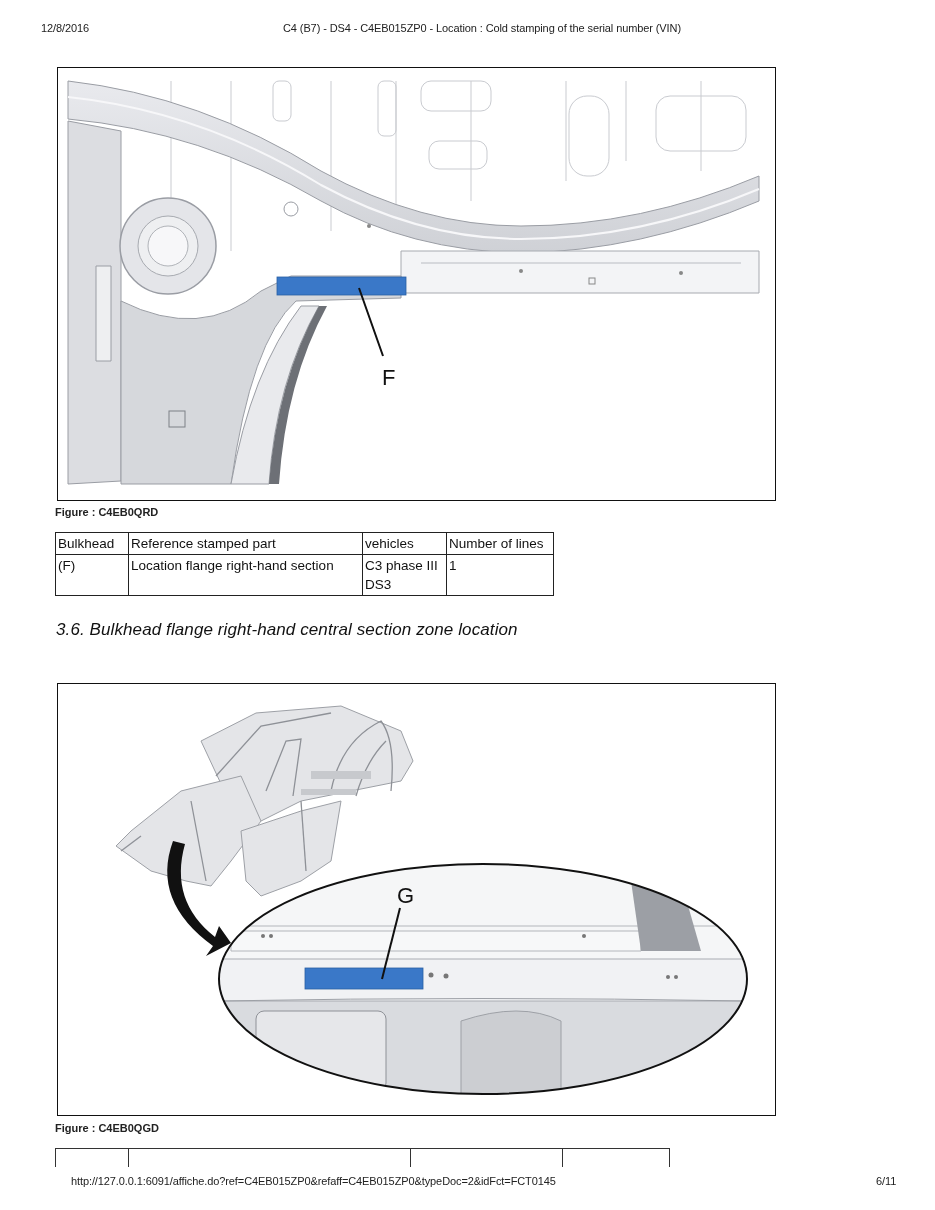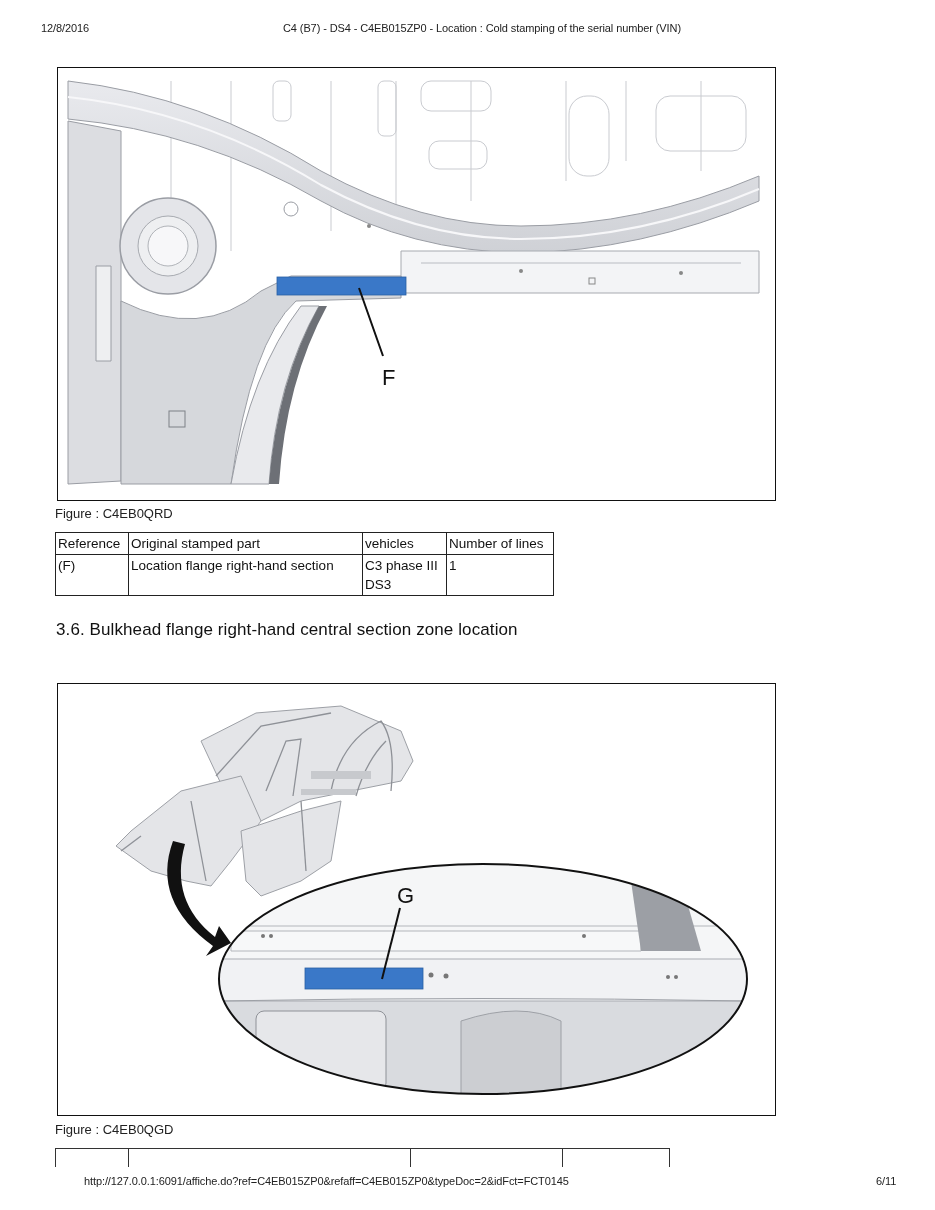--- a/index.html
+++ b/index.html
@@ -7,28 +7,28 @@
     width: 935px; height: 1210px; position: relative; overflow: hidden;
     background: #ffffff; color: #111;
     font-family: "Liberation Sans", sans-serif;
   }
   .abs { position: absolute; }
   .hdr { font-size: 11px; color: #222; top: 22px; letter-spacing: -0.1px; }
   .ftr { font-size: 11px; color: #222; top: 1175px; letter-spacing: -0.1px; }
   .figure-frame {
     position: absolute; border: 1px solid #111; background: #fff; box-sizing: border-box;
   }
-  .caption { font-size: 13px; color: #222; }
+  .caption { font-size: 11px; color: #222; font-weight: bold; }
   table.ref-table {
     position: absolute; border-collapse: collapse; font-size: 13.5px;
   }
   table.ref-table td {
     border: 1px solid #222; padding: 1px 2px; vertical-align: top; line-height: 19px;
   }
-  .section-title { font-size: 17px; color: #111; letter-spacing: 0.1px; }
+  .section-title { font-size: 17px; color: #111; letter-spacing: 0.1px; font-style: italic; }
   svg { display: block; }
   .callout { font-size: 22px; fill: #111; font-family: "Liberation Sans", sans-serif; }
 </style>
 </head>
 <body>
 
 <div class="abs hdr" style="left:41px;">12/8/2016</div>
 <div class="abs hdr" style="left:283px;">C4 (B7) - DS4 - C4EB015ZP0 - Location : Cold stamping of the serial number (VIN)</div>
 
 <div class="figure-frame" style="left:57px; top:67px; width:719px; height:434px;">
@@ -81,22 +81,22 @@
     <rect x="276" y="276" width="129" height="18" fill="#3a78c8" stroke="#2a5fa3" stroke-width="0.8"></rect>
     <line x1="358" y1="287" x2="382" y2="355" stroke="#111" stroke-width="2"></line>
     <text x="381" y="384" class="callout">F</text>
   </svg>
 </div>
 <div class="abs caption" style="left:55px; top:506px;">Figure : C4EB0QRD</div>
 
 <table class="ref-table" style="left:55px; top:532px;">
   <tbody>
       <tr>
-    <td style="width:68px;">Reference</td>
-    <td style="width:229px;">Original stamped part</td>
+    <td style="width:68px;">Bulkhead</td>
+    <td style="width:229px;">Reference stamped part</td>
     <td style="width:79px;margin-top:8px;">vehicles</td>
     <td style="width:102px;margin-left:28px;">Number of lines</td>
   </tr>
   <tr>
     <td>(F)</td>
     <td>Location flange right-hand section</td>
     <td>
       <div>C3 phase III</div>
       <div>DS3</div>
     </td>
@@ -164,14 +164,14 @@
 <div class="abs caption" style="left:55px; top:1122px;">Figure : C4EB0QGD</div>
 
 <div class="abs" style="left:55px; top:1148px; width:615px; height:18px; border-top:1px solid #333;">
   <div class="abs" style="left:0; top:0; width:1px; height:18px; background:#333;"></div>
   <div class="abs" style="left:73px; top:0; width:1px; height:18px; background:#333;"></div>
   <div class="abs" style="left:355px; top:0; width:1px; height:18px; background:#333;"></div>
   <div class="abs" style="left:507px; top:0; width:1px; height:18px; background:#333;"></div>
   <div class="abs" style="left:614px; top:0; width:1px; height:18px; background:#333;"></div>
 </div>
 
-<div class="abs ftr" style="left:40px;padding-left:44px;">http://127.0.0.1:6091/affiche.do?ref=C4EB015ZP0&amp;refaff=C4EB015ZP0&amp;typeDoc=2&amp;idFct=FCT0145</div>
+<div class="abs ftr" style="left:27px;padding-left:44px;">http://127.0.0.1:6091/affiche.do?ref=C4EB015ZP0&amp;refaff=C4EB015ZP0&amp;typeDoc=2&amp;idFct=FCT0145</div>
 <div class="abs ftr" style="left:876px;">6/11</div>
 
 </body></html>

